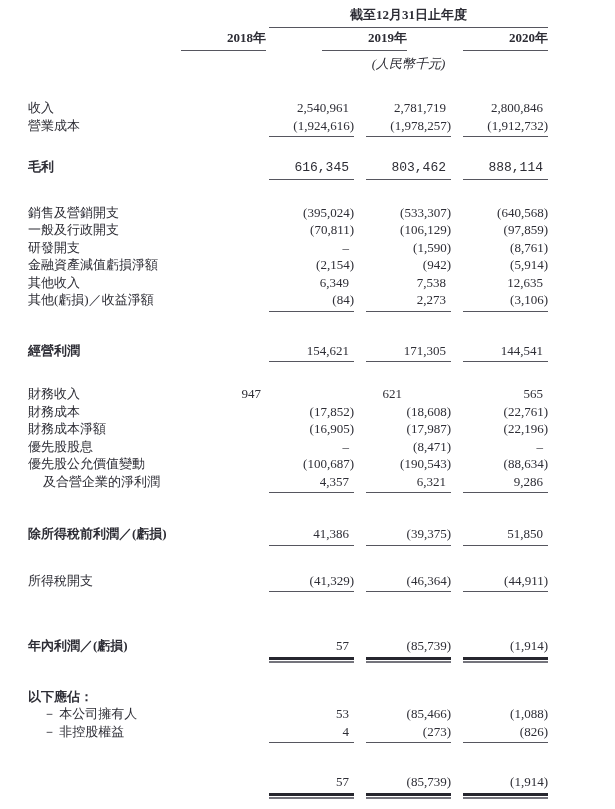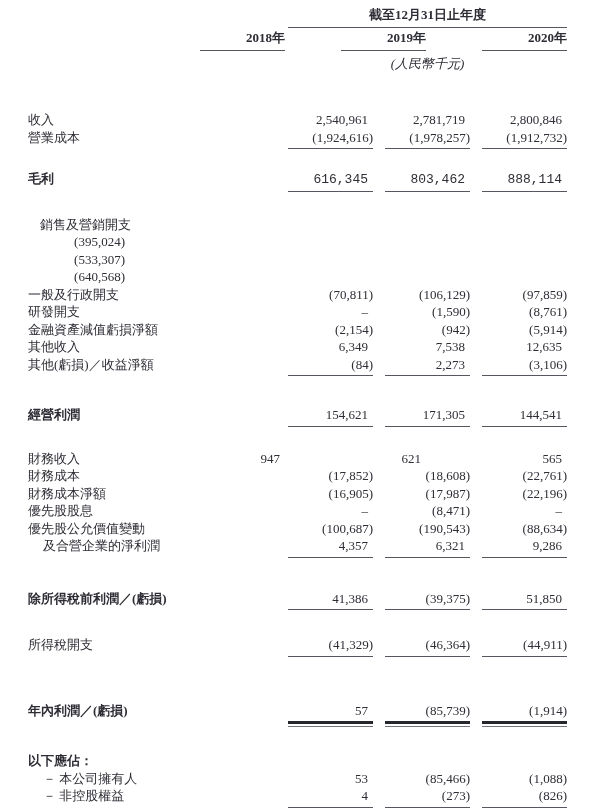--- a/index.html
+++ b/index.html
@@ -13,21 +13,21 @@
   html,body{width:615px;background:var(--bg);}
   body{
     height:809px;
     overflow:hidden;
     font-family:"Liberation Serif","DejaVu Serif",serif;
     color:var(--ink);
     font-size:13px;
   }
   .sheet{
     width:615px;height:572px;
-    padding:6px 48px 0 28px;
+    padding:6px 67px 0 28px;
   }
   
   .hrow{display:flex;align-items:flex-end;}
   .hspacer{flex:1;}
   .colspan3{
     width:279px;margin-left:12px;
     text-align:center;white-space:nowrap;
   }
   .period{
     font-weight:bold;
@@ -84,39 +84,39 @@
     <div class="year">2019年</div>
     <div class="year">2020年</div>
   </div>
 
   <div class="hrow unit">
     <div class="hspacer"></div>
     <div class="colspan3">(人民幣千元)</div>
   </div>
 
   <div id="rows">
-      <div class="row" style="margin-top: 38px; justify-content: center;">
+      <div class="row" style="margin-top: 26px; justify-content: center;">
         <div class="lab">收入</div>
         <div class="cell noparen">2,540,961</div>
         <div class="cell noparen">2,781,719</div>
         <div class="cell noparen">2,800,846</div>
       </div>
       <div class="row rule-single">
         <div class="lab">營業成本</div>
         <div class="cell">(1,924,616)</div>
         <div class="cell">(1,978,257)</div>
         <div class="cell">(1,912,732)</div>
       </div>
       <div class="row bold rule-single" style="margin-top: 22px; font-family: Liberation Mono, monospace;">
         <div class="lab">毛利</div>
         <div class="cell noparen">616,345</div>
         <div class="cell noparen">803,462</div>
         <div class="cell noparen">888,114</div>
       </div>
-      <div class="row" style="margin-top: 24px; flex-direction: column;">
+      <div class="row" style="margin-top: 24px;">
         <div class="lab">銷售及營銷開支</div>
         <div class="cell">(395,024)</div>
         <div class="cell">(533,307)</div>
         <div class="cell">(640,568)</div>
       </div>
       <div class="row">
         <div class="lab">一般及行政開支</div>
         <div class="cell">(70,811)</div>
         <div class="cell">(106,129)</div>
         <div class="cell">(97,859)</div>

